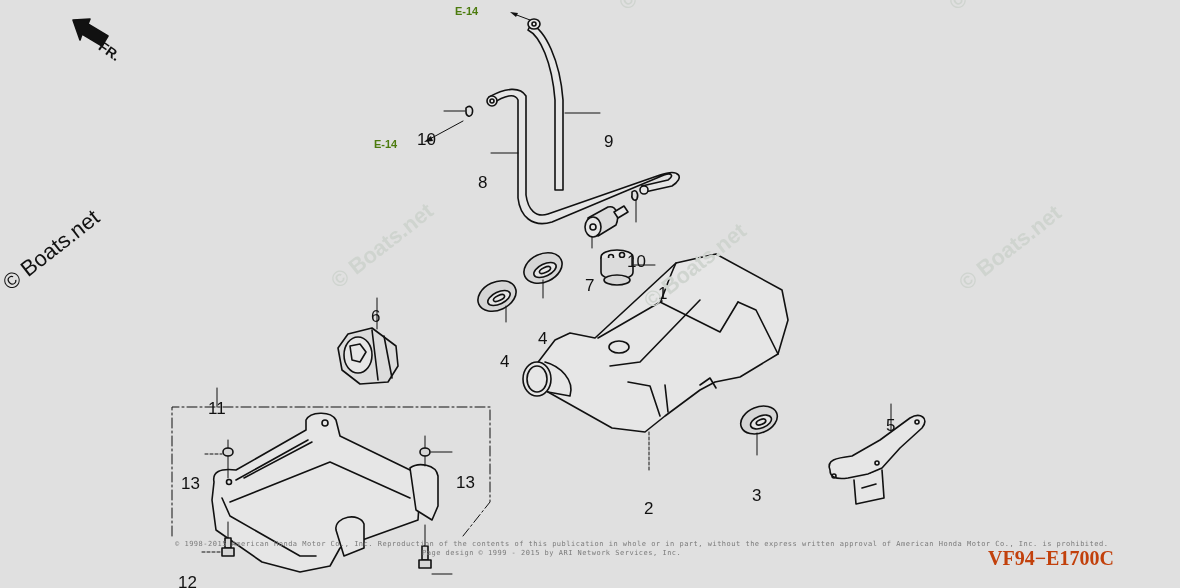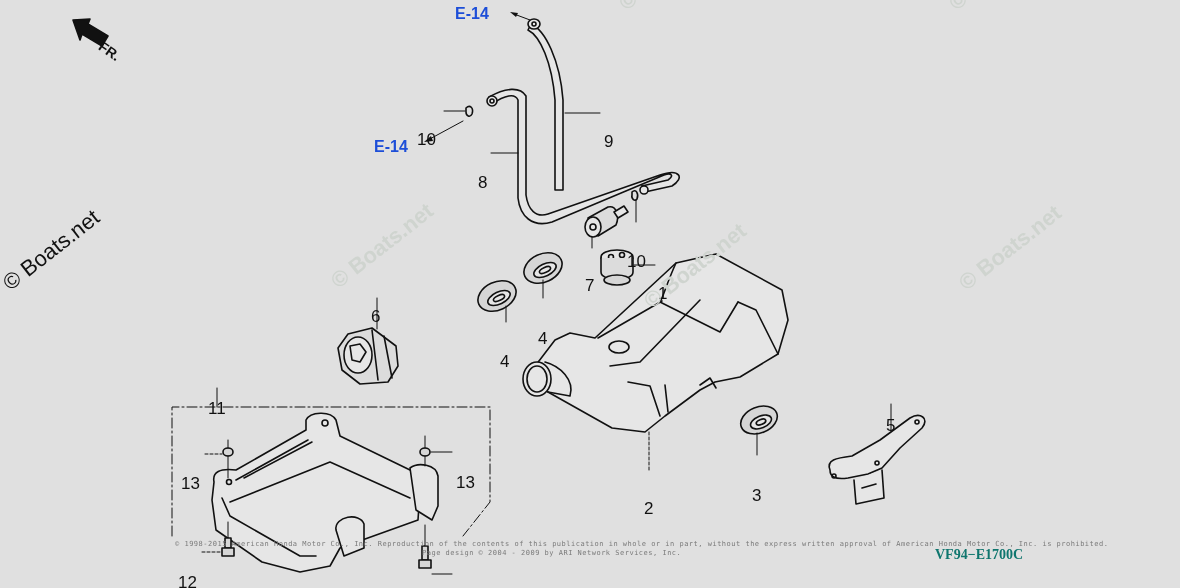--- a/index.html
+++ b/index.html
@@ -9,41 +9,41 @@
     font-family: "Liberation Sans", sans-serif;
     position: relative;
   }
   #diagram { position: absolute; left: 0; top: 0; width: 1180px; height: 588px; }
   .callout {
     position: absolute; font-size: 17px; color: #111; line-height: 1;
     font-family: "Liberation Sans", sans-serif;
     margin-top: 28px;
   }
   .ref {
-    position: absolute; font-size: 16px; font-weight: bold; color: #1d4ed8; line-height: 1;
+    position: absolute; font-size: 11px; font-weight: bold; color: #4d7c0f; line-height: 1;
     font-family: "Liberation Sans", sans-serif;
   }
   .fr {
     position: absolute; left: 105px; top: 38px; font-size: 14px; font-weight: bold;
     transform: rotate(35deg); transform-origin: left top; color: #111;
   }
   .watermark {
     position: absolute; font-size: 22px; white-space: nowrap;
     transform: rotate(-38deg); transform-origin: left bottom;
     font-family: "Liberation Sans", sans-serif;
   }
   .wm-strong { color: #111; }
   .wm-faint { color: #cfd4cf; font-weight: bold; }
   .copyright {
     position: absolute; font-size: 7px; color: #7a7a7a; white-space: nowrap;
     font-family: "DejaVu Sans Mono", monospace; letter-spacing: 0.5px;
   }
   .diagram-code {
-    position: absolute; left: 935px; top: 547px; font-size: 14px; font-weight: bold;
-    font-family: "Liberation Serif", serif; color: #0f766e;
+    position: absolute; left: 988px; top: 547px; font-size: 20px; font-weight: bold;
+    font-family: "Liberation Serif", serif; color: #c2410c;
   }
 </style>
 </head>
 <body>
 
 <svg id="diagram" viewBox="0 0 1180 588" xmlns="http://www.w3.org/2000/svg">
   <g fill="none" stroke="#111" stroke-width="1.6" stroke-linecap="round" stroke-linejoin="round">
 
     <g>
       <polygon points="73,20 90,19 88,24 108,36 102,46 82,34 80,40" fill="#111" stroke="#111"></polygon>
@@ -225,15 +225,15 @@
 <div class="callout" style="left:456px; top:446px;">13</div>
 
 <div class="watermark wm-strong" style="left:14px; top:270px;">© Boats.net</div>
 <div class="watermark wm-faint" style="left:342px; top:268px;">© Boats.net</div>
 <div class="watermark wm-faint" style="left:655px; top:288px;">© Boats.net</div>
 <div class="watermark wm-faint" style="left:970px; top:270px;">© Boats.net</div>
 <div class="watermark wm-faint" style="left:630px; top:-10px;">© Boats.net</div>
 <div class="watermark wm-faint" style="left:960px; top:-10px;">© Boats.net</div>
 
 <div class="copyright" style="left:175px; top:540px;">© 1998-2015 American Honda Motor Co., Inc. Reproduction of the contents of this publication in whole or in part, without the express written approval of American Honda Motor Co., Inc. is prohibited.</div>
-<div class="copyright" style="left:422px; top:549px;">Page design © 2004 - 2009 by ARI Network Services, Inc.</div>
+<div class="copyright" style="left:422px; top:549px;">Page design © 1999 - 2015 by ARI Network Services, Inc.</div>
 
 <div class="diagram-code">VF94−E1700C</div>
 
 </body></html>

